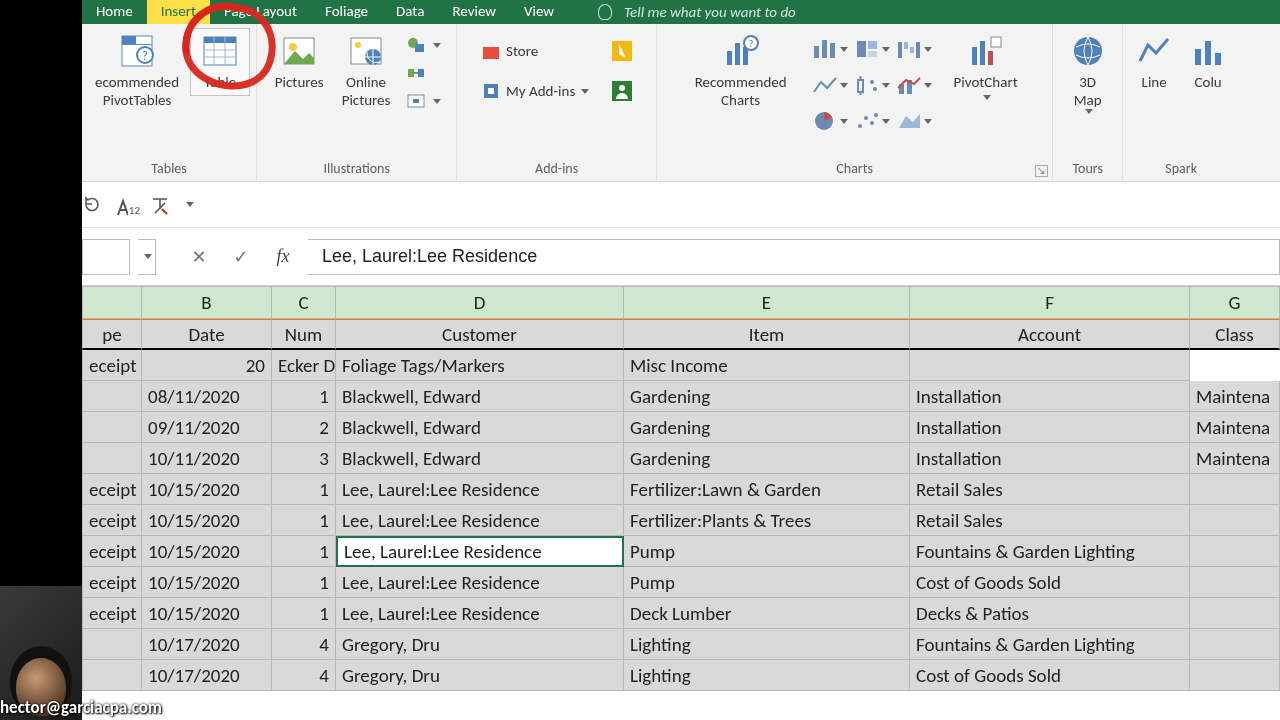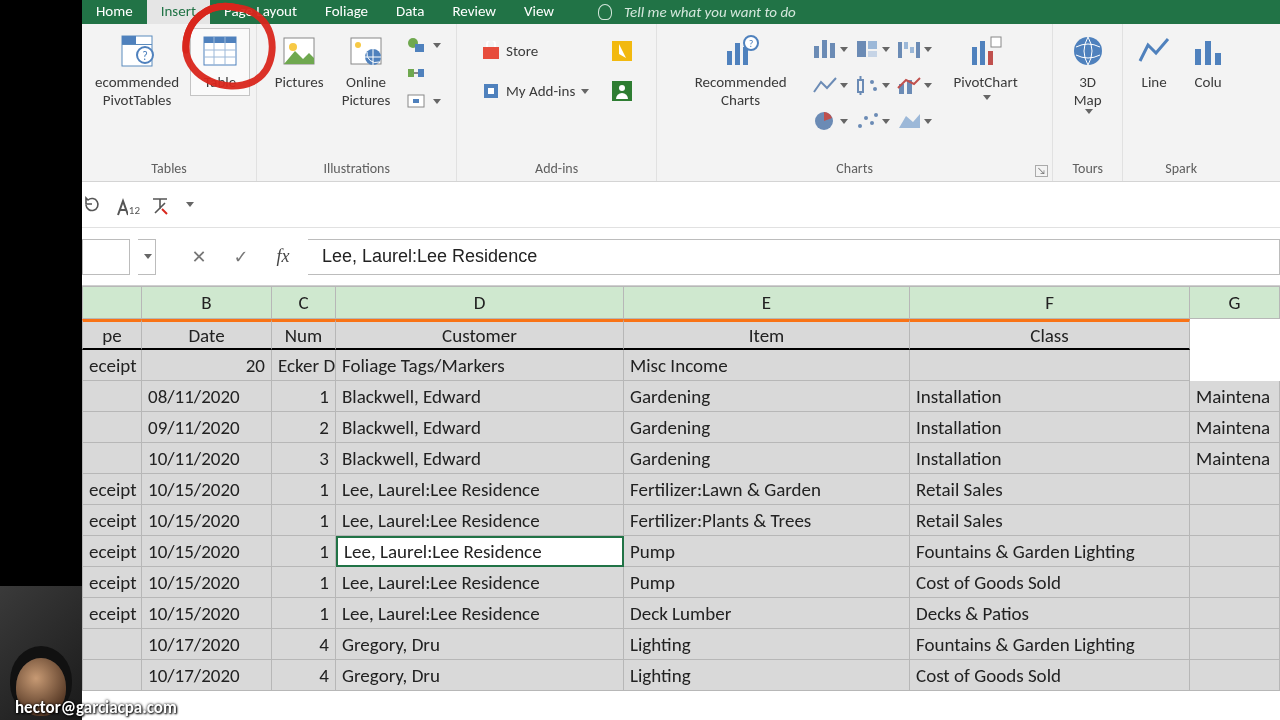--- a/index.html
+++ b/index.html
@@ -25,21 +25,21 @@
     white-space: nowrap;
   }
   .tab {
     padding: 2px 14px 4px 14px;
     cursor: pointer;
     height: 100%;
     display: flex;
     align-items: center;
   }
   .tab.active {
-    background: #e5e5e5;
+    background: #fde047;
     color: #217346;
   }
   .tell-me {
     display: flex;
     align-items: center;
     gap: 12px;
     margin-left: 30px;
     color: #d4e7dc;
     font-style: italic;
   }
@@ -218,42 +218,42 @@
     padding:2px 6px;
     display:flex;align-items:center;
     background:#d9d9d9;
     color:#222;
     white-space:nowrap;overflow:hidden;
   }
   .cell.num{justify-content:flex-end;}
   .cell.selected{
     background:#fff;border:2px solid #217346;
   }
-  .grid-row:nth-child(1) .cell{border-top:3px solid #f97316;}
+  .grid-row:nth-child(1) .cell{border-top:1px solid #f97316;}
   .cell:first-child{border-left:1px solid #b7b7b7;}
 
   
   .left-black{
     position:absolute;top:0;left:0;width:82px;height:720px;background:#000;z-index:5;
   }
   .webcam{
     position:absolute;left:0;bottom:0;width:82px;height:134px;z-index:6;
     background:linear-gradient(135deg,#3a3a3a,#1a1a1a);
     display:flex;flex-direction:column;justify-content:flex-end;
   }
   .face{
     width:50px;height:58px;margin:0 auto 4px auto;border-radius:50% 50% 46% 46%;
     background:radial-gradient(circle at 40% 35%,#c79a74 0%,#5a3c28 70%);
     box-shadow:0 -6px 0 6px #111;
   }
   .email{
     position:absolute;left:0;bottom:2px;z-index:7;
     color:#fff;font-weight:700;font-size:17px;
     text-shadow:0 0 3px #000,1px 1px 2px #000;
-    padding-left:15px;white-space:nowrap;
+    padding-left:0;white-space:nowrap;
   }
 
   
   .red-circle{
     position:absolute;z-index:4;
     left:178px;top:2px;width:104px;height:90px;
     pointer-events:none;
   }
   .red-circle svg{width:100%;height:100%;}
 </style>
@@ -618,20 +618,21 @@
     <div class="ch">F</div>
     <div class="ch">G</div>
   </div>
   <div class="grid-body" id="grid-body">
       <div class="grid-row header-row">
         <div class="cell">pe</div>
         <div class="cell">Date</div>
         <div class="cell">Num</div>
         <div class="cell">Customer</div>
         <div class="cell">Item</div>
+        <div class="cell">Account</div>
         <div class="cell">Class</div>
       </div>
       <div class="grid-row">
         <div class="cell">eceipt</div>
         <div class="cell num">20</div>
         <div class="cell">Ecker Design</div>
         <div class="cell">Foliage Tags/Markers</div>
         <div class="cell">Misc Income</div>
         <div class="cell"></div>
       </div>

